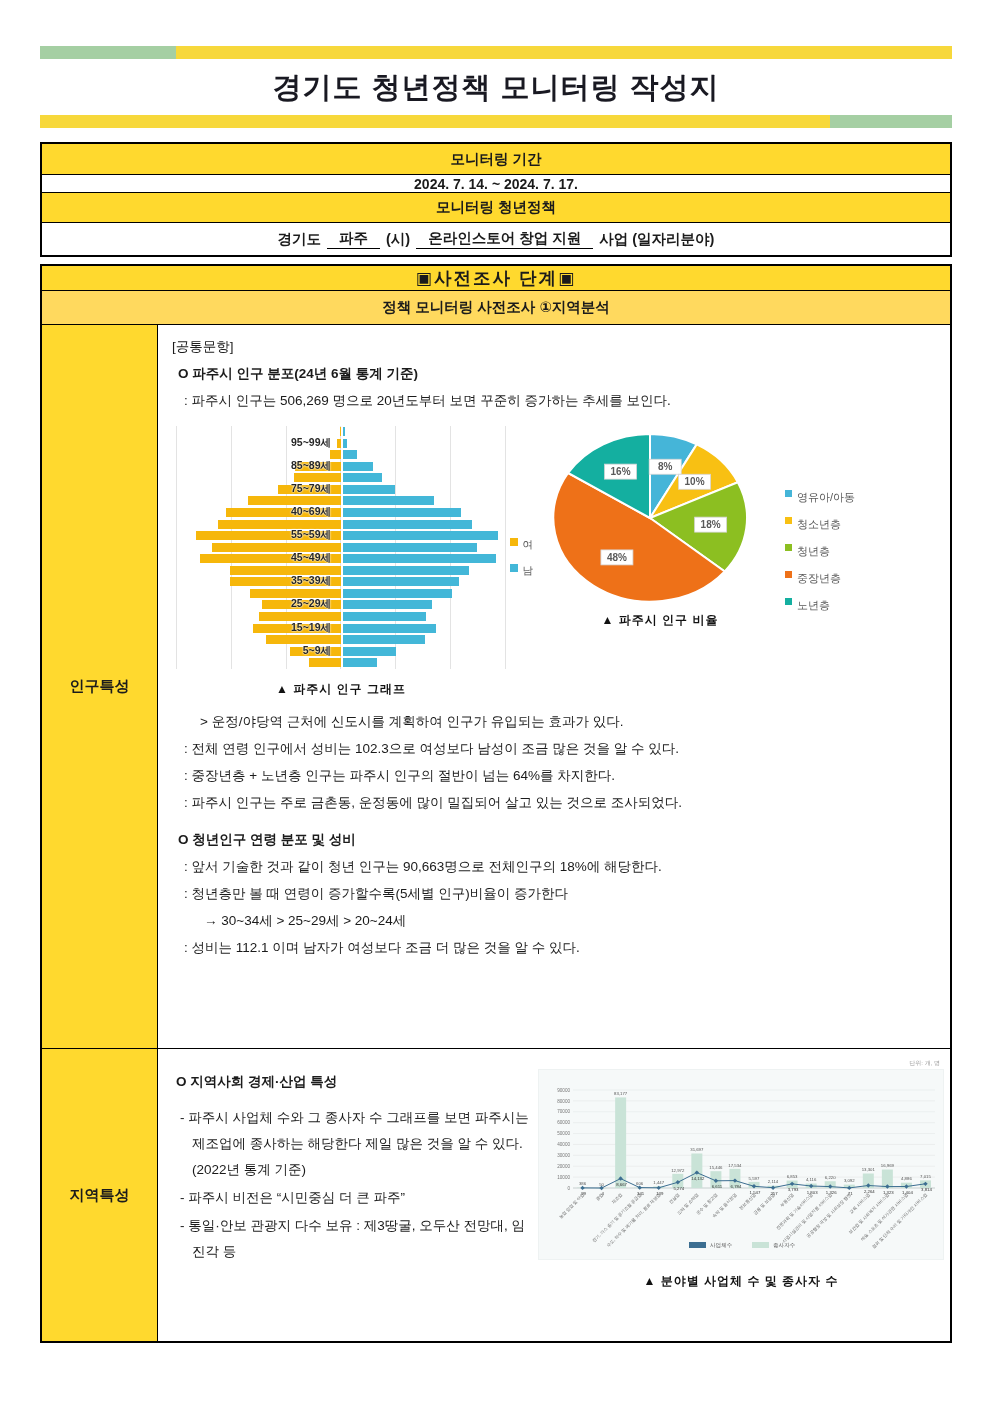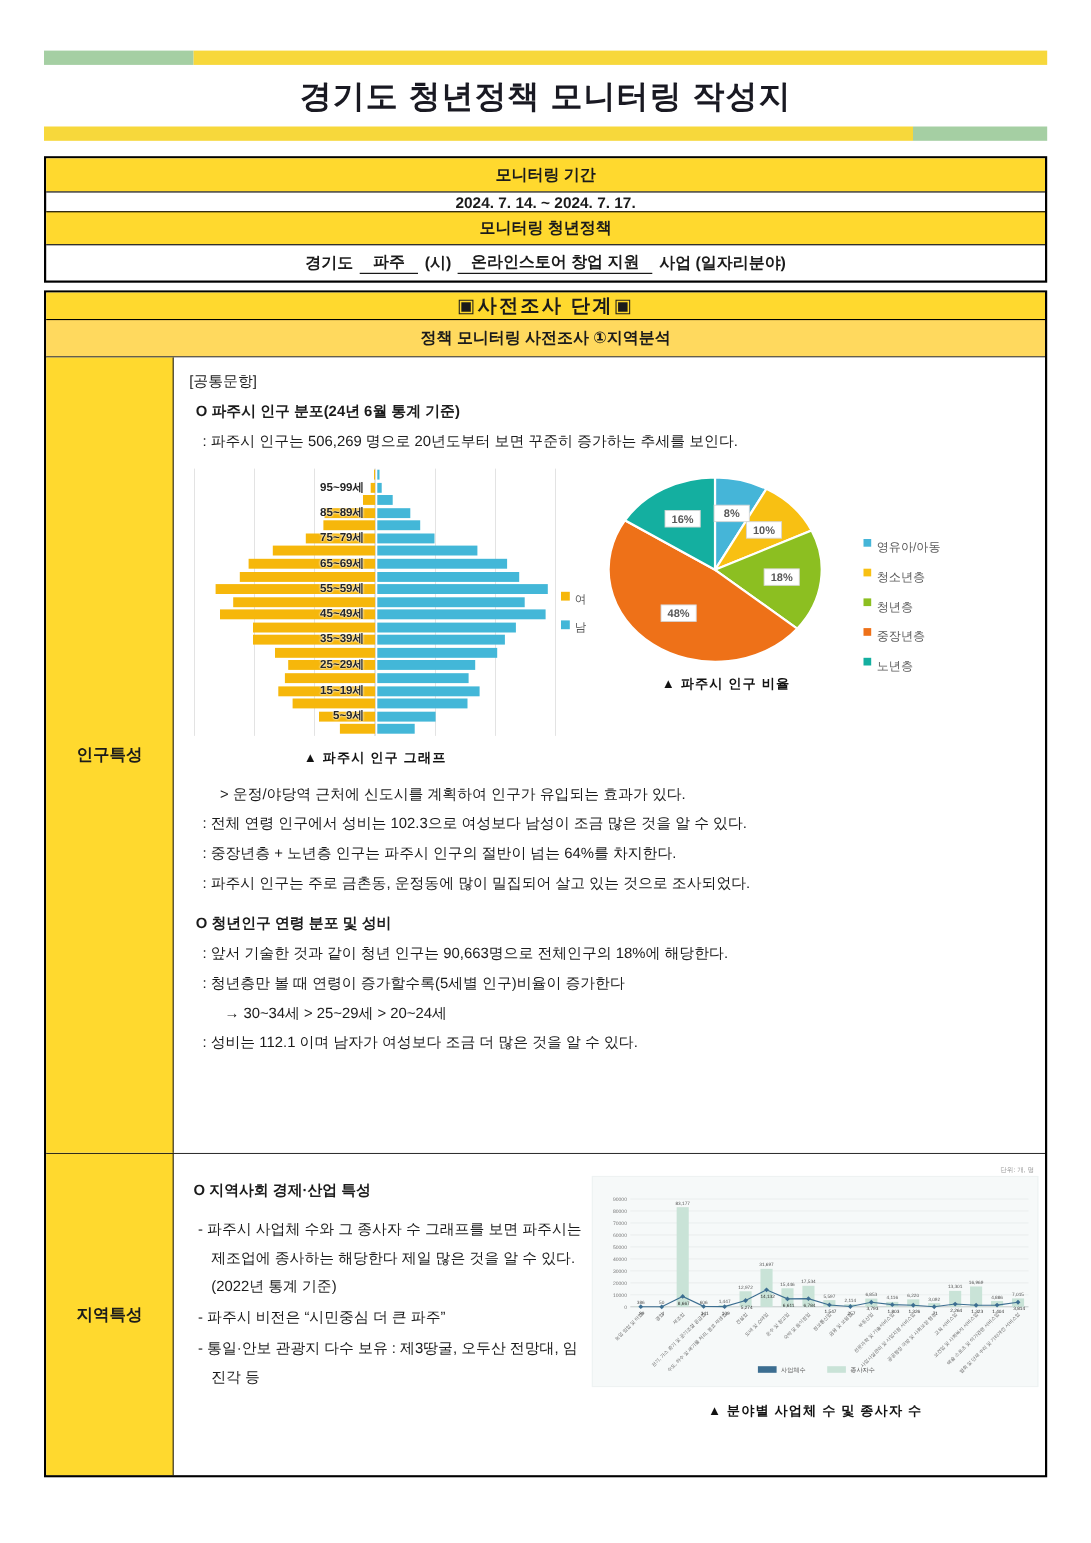--- a/index.html
+++ b/index.html
@@ -151,21 +151,21 @@
                     <div class="pyr-bar-m" style="width: 52px; background: rgb(67, 183, 216);"></div>
                     <span class="pyr-label">75~79세</span>
                   </div>
                   <div class="pyr-row">
                     <div class="pyr-bar-f" style="width: 93.3333px; background: rgb(246, 183, 11);"></div>
                     <div class="pyr-bar-m" style="width: 90.6667px; background: rgb(67, 183, 216);"></div>
                   </div>
                   <div class="pyr-row">
                     <div class="pyr-bar-f" style="width: 115.333px; background: rgb(246, 183, 11);"></div>
                     <div class="pyr-bar-m" style="width: 118px; background: rgb(67, 183, 216);"></div>
-                    <span class="pyr-label">65~69세</span>
+                    <span class="pyr-label">40~69세</span>
                   </div>
                   <div class="pyr-row">
                     <div class="pyr-bar-f" style="width: 122.667px; background: rgb(246, 183, 11);"></div>
                     <div class="pyr-bar-m" style="width: 129.333px; background: rgb(67, 183, 216);"></div>
                   </div>
                   <div class="pyr-row">
                     <div class="pyr-bar-f" style="width: 145.333px; background: rgb(246, 183, 11);"></div>
                     <div class="pyr-bar-m" style="width: 154.667px; background: rgb(67, 183, 216);"></div>
                     <span class="pyr-label">55~59세</span>
                   </div>

